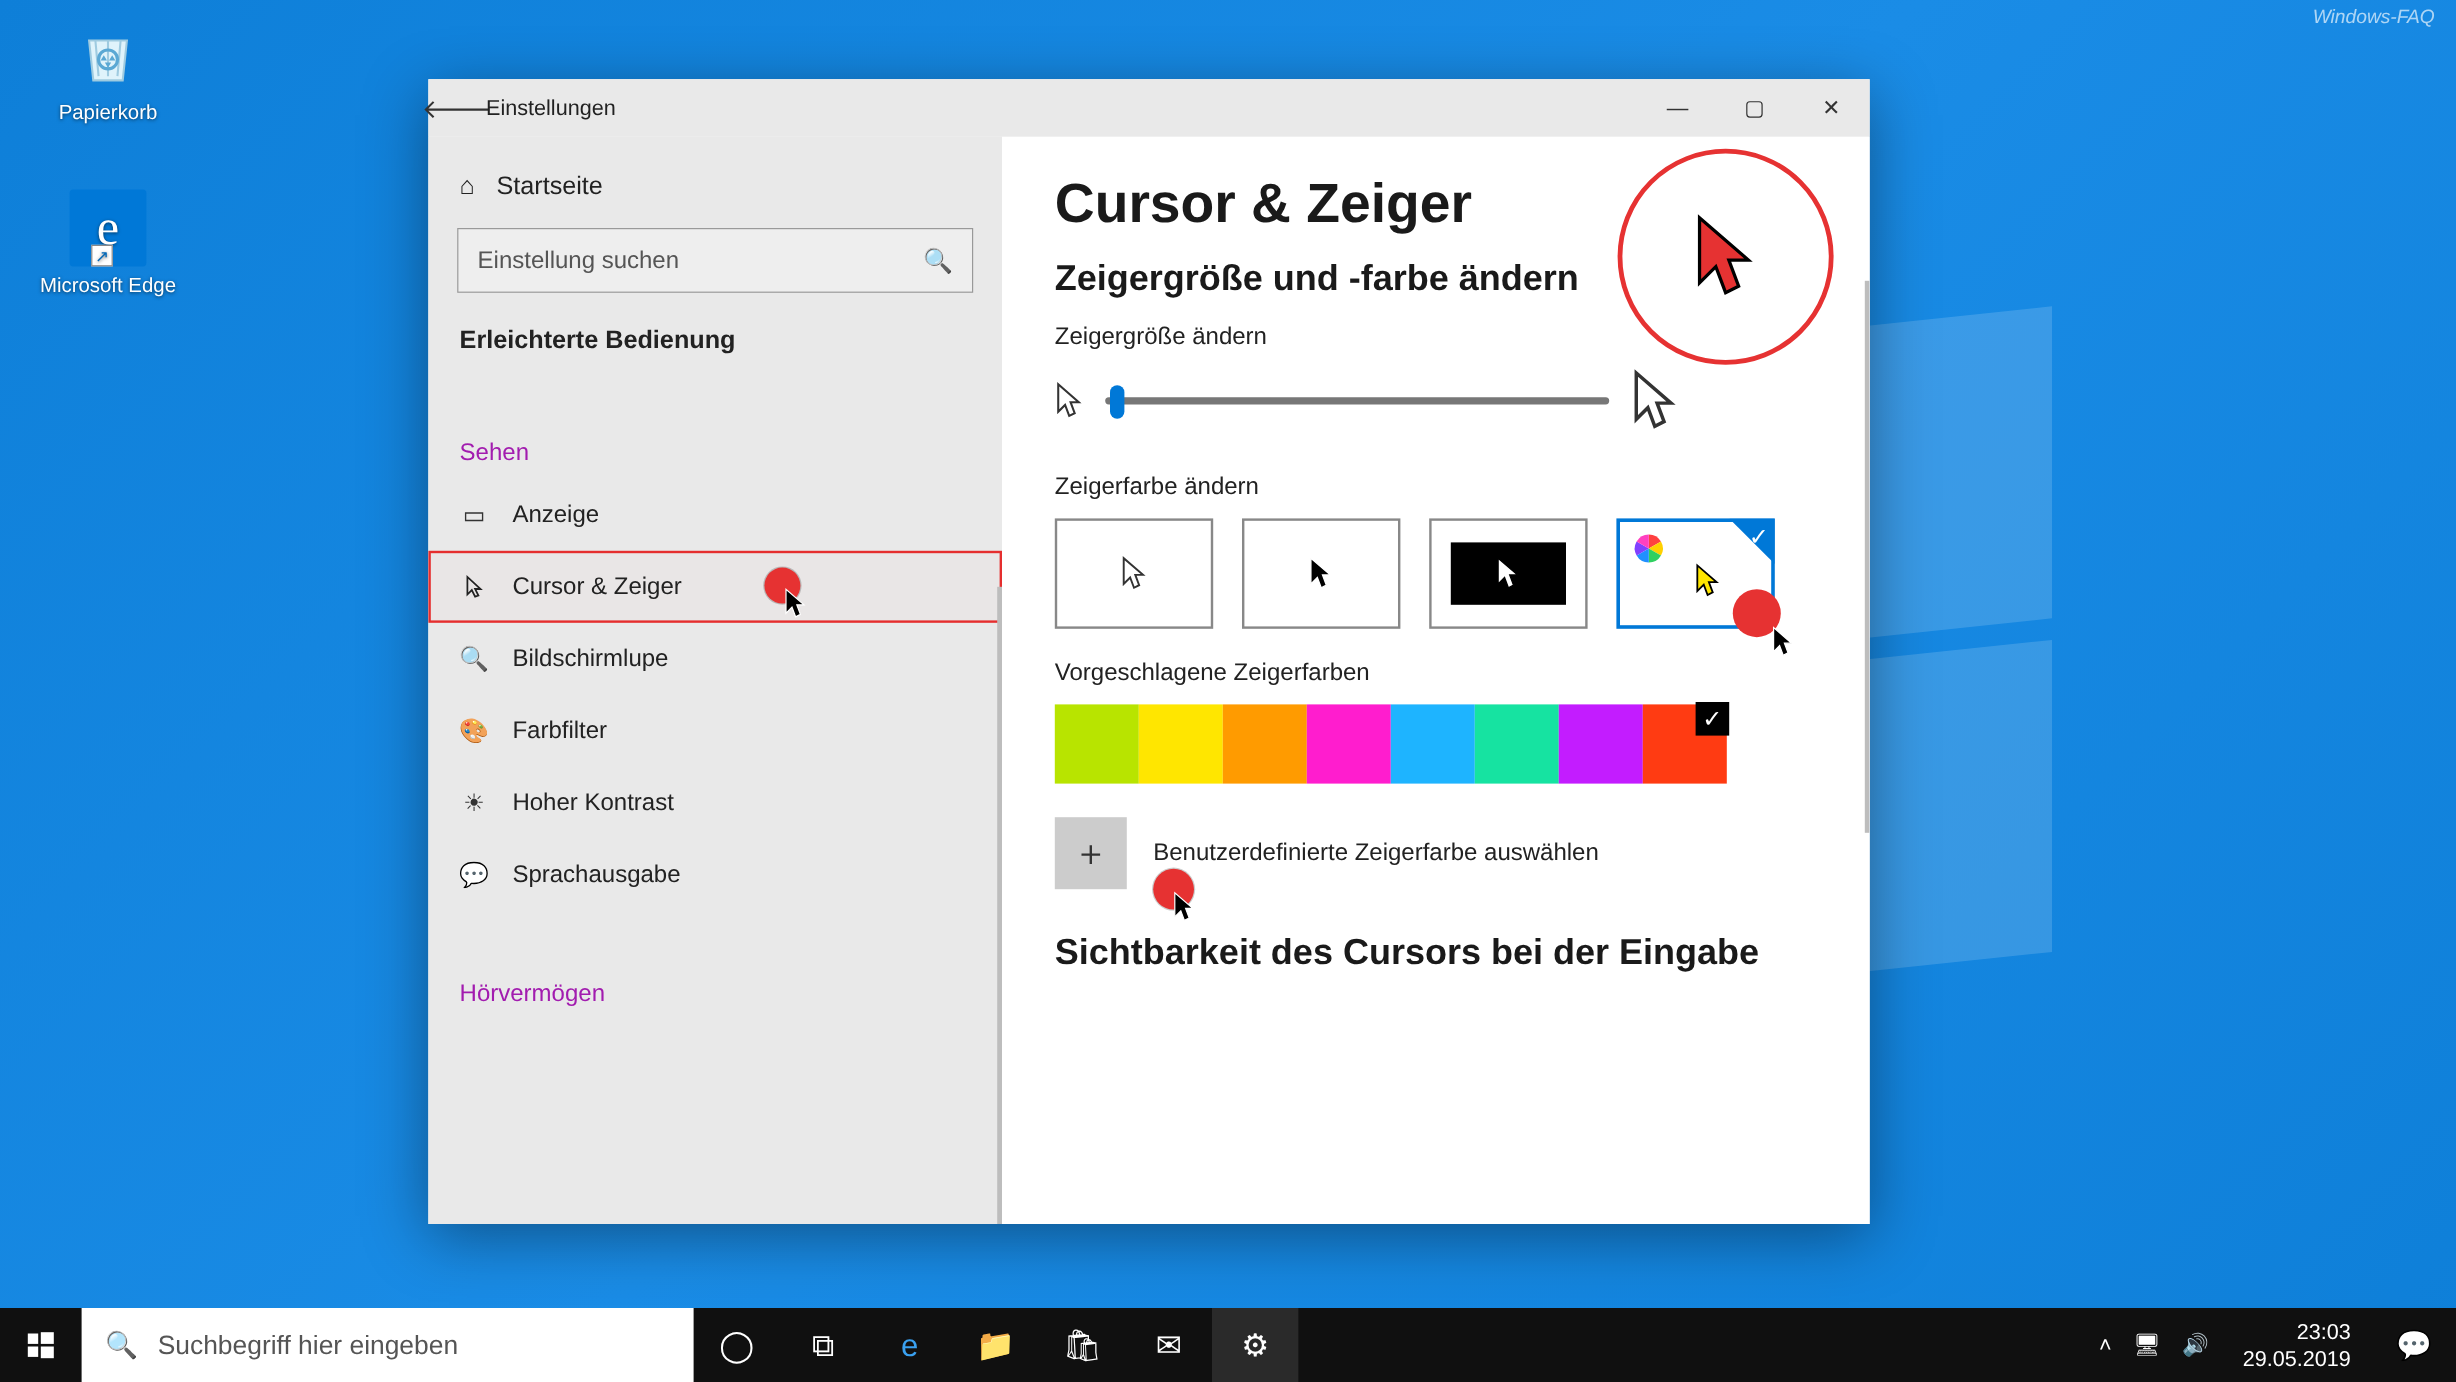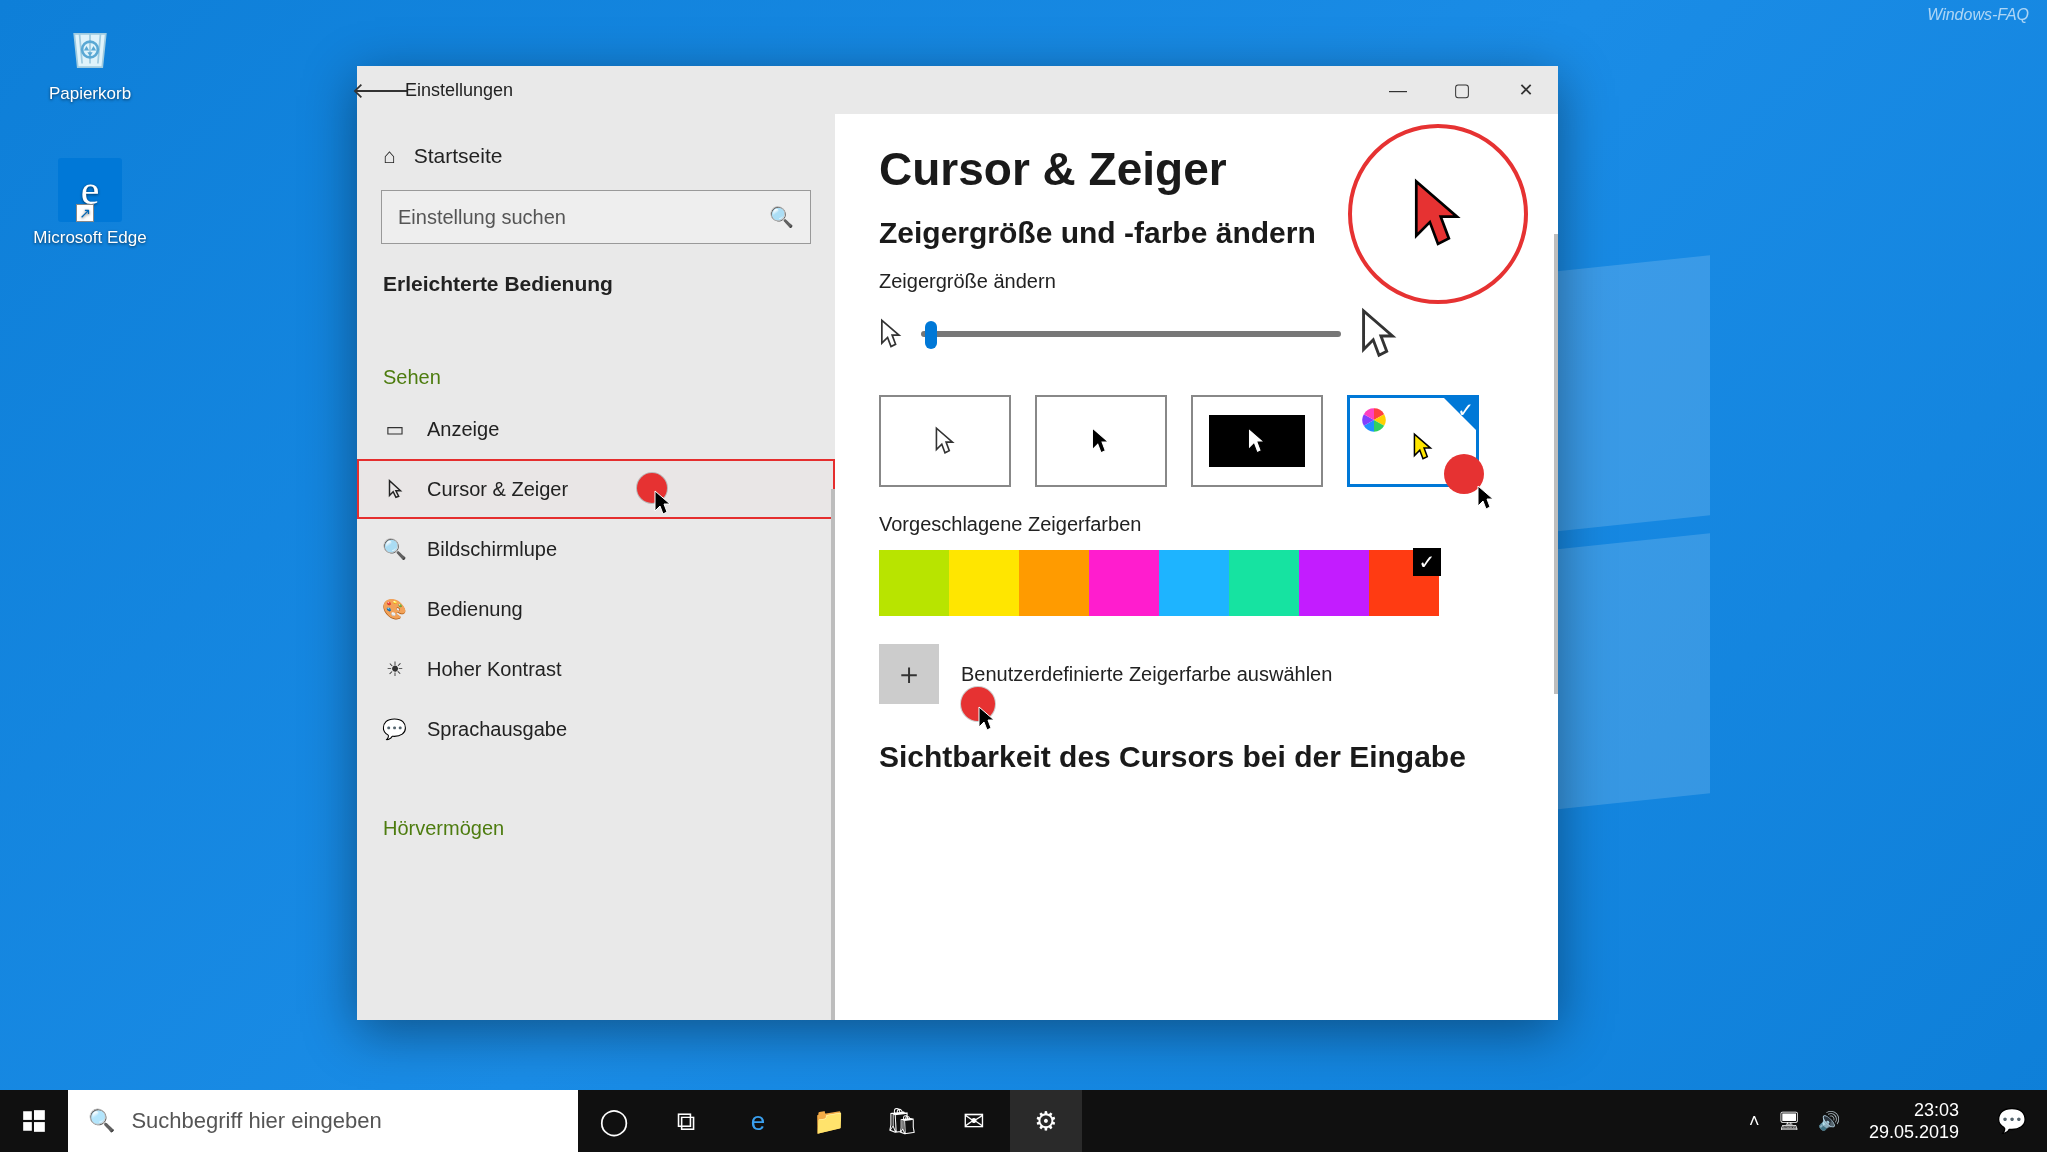--- a/index.html
+++ b/index.html
@@ -32,21 +32,21 @@
 .titlebar { height: 48px; background: #e9e9e9; display: flex; align-items: center; }
 .titlebar .back { width: 48px; height: 48px; display:flex; align-items:center; justify-content:center; color:#333; font-size:22px; }
 .titlebar .btns { margin-left:auto; display:flex; }
 .titlebar .btns .b { width:64px; height:48px; display:flex; align-items:center; justify-content:center; color:#333; font-size:18px; }
 .window-body { flex:1; display:flex; min-height:0; }
 .sidebar { width: 478px; background:#e9e9e9; padding: 0 0 20px 0; display:flex; flex-direction:column; position:relative; }
 .sidebar .home { display:flex; align-items:center; gap:18px; padding: 30px 26px 22px 26px; font-size:21px; color:#222; }
 .sidebar .search { margin: 0 24px 22px 24px; height:54px; border:1px solid #999; background:#eee; display:flex; align-items:center; padding:0 16px; color:#555; font-size:20px; }
 .sidebar .search span.ph { flex:1; }
 .sidebar .category { padding: 6px 26px 26px 26px; font-size:21px; font-weight:600; color:#222; }
-.sidebar .group-label { padding: 18px 20px 10px 26px; color:#4d7c0f; font-size:20px; }
+.sidebar .group-label { padding: 18px 20px 10px 26px; color:#a21caf; font-size:20px; }
 .sidebar .navlist { position:relative; }
 .sb-scroll { position:absolute; right:0; top:375px; bottom:0; width:4px; background:#bdbdbd; }
 .nav-item { display:flex; align-items:center; gap:20px; padding: 18px 26px; font-size:20px; color:#222; position:relative; }
 .nav-item.sel-hi { outline:2px solid #e52e2e; outline-offset:-2px; background:#f3dada20; }
 .nav-item .nicon { width:24px; height:24px; display:inline-flex; align-items:center; justify-content:center; color:#333; }
 .red-dot-sm { position:absolute; width:30px; height:30px; border-radius:50%; background:#e63232; box-shadow: 0 0 0 1px rgba(0,0,0,.2); }
 .cursor-ov { position:absolute; width:20px; height:28px; }
 .cursor-ov svg { width:100%; height:100%; }
 
 .content { flex:1; background:#fff; padding: 28px 44px 0 44px; overflow:hidden; position:relative; }
@@ -160,21 +160,21 @@
                 <path d="M2 2v20l5-5 3 8 4-2-3-8h6z" fill="#000" stroke="#fff" stroke-width="1"></path>
               </svg>
           </span>
         </div>
         <div class="nav-item">
           <span class="nicon">🔍</span>
           <span>Bildschirmlupe</span>
         </div>
         <div class="nav-item">
           <span class="nicon">🎨</span>
-          <span>Bedienung</span>
+          <span>Farbfilter</span>
         </div>
         <div class="nav-item">
           <span class="nicon">☀</span>
           <span>Hoher Kontrast</span>
         </div>
         <div class="nav-item">
           <span class="nicon">💬</span>
           <span>Sprachausgabe</span>
         </div>
       </div>
@@ -205,20 +205,21 @@
         <div class="slider">
             <div class="thumb"></div>
           </div>
         <span class="pic-lg">
           <svg width="40" height="54" viewBox="0 0 20 28">
               <path d="M2 2v20l5-5 3 8 4-2-3-8h6z" fill="#fff" stroke="#333" stroke-width="1.5"></path>
             </svg>
         </span>
       </div>
 
+      <div class="sub">Zeigerfarbe ändern</div>
       <div class="color-opts">
         <div class="color-opt">
           <svg width="22" height="30" viewBox="0 0 20 28">
               <path d="M2 2v20l5-5 3 8 4-2-3-8h6z" fill="#fff" stroke="#333" stroke-width="1.5"></path>
             </svg>
         </div>
         <div class="color-opt">
           <svg width="22" height="30" viewBox="0 0 20 28">
               <path d="M2 2v20l5-5 3 8 4-2-3-8h6z" fill="#000" stroke="#fff" stroke-width="1"></path>
             </svg>

